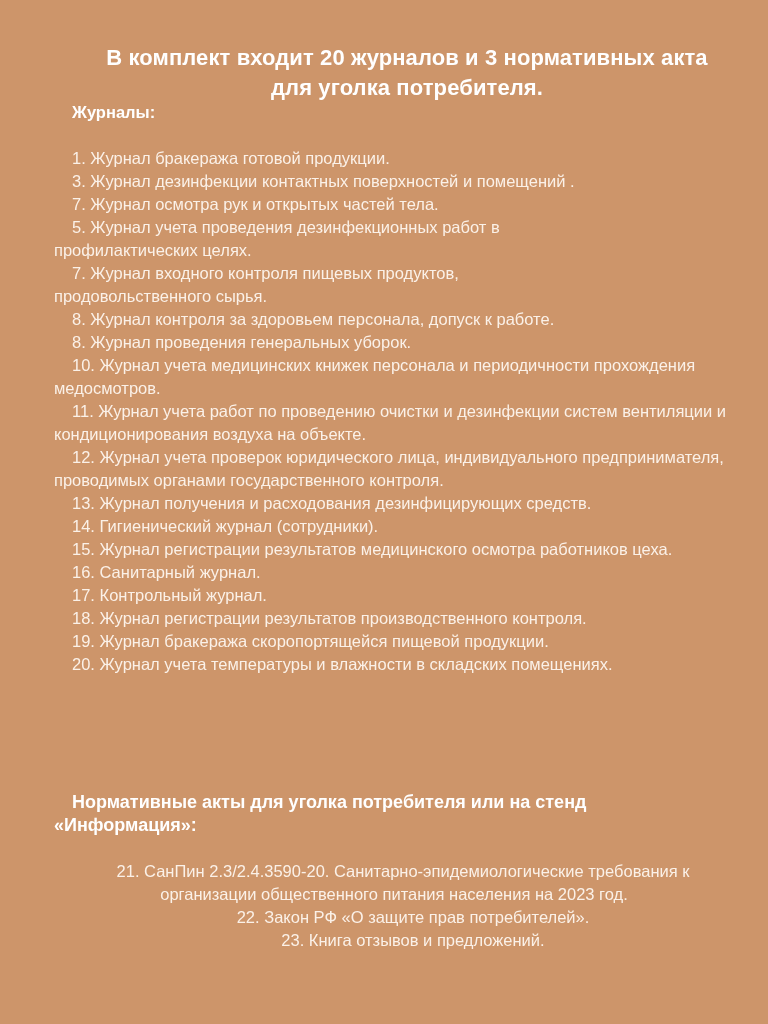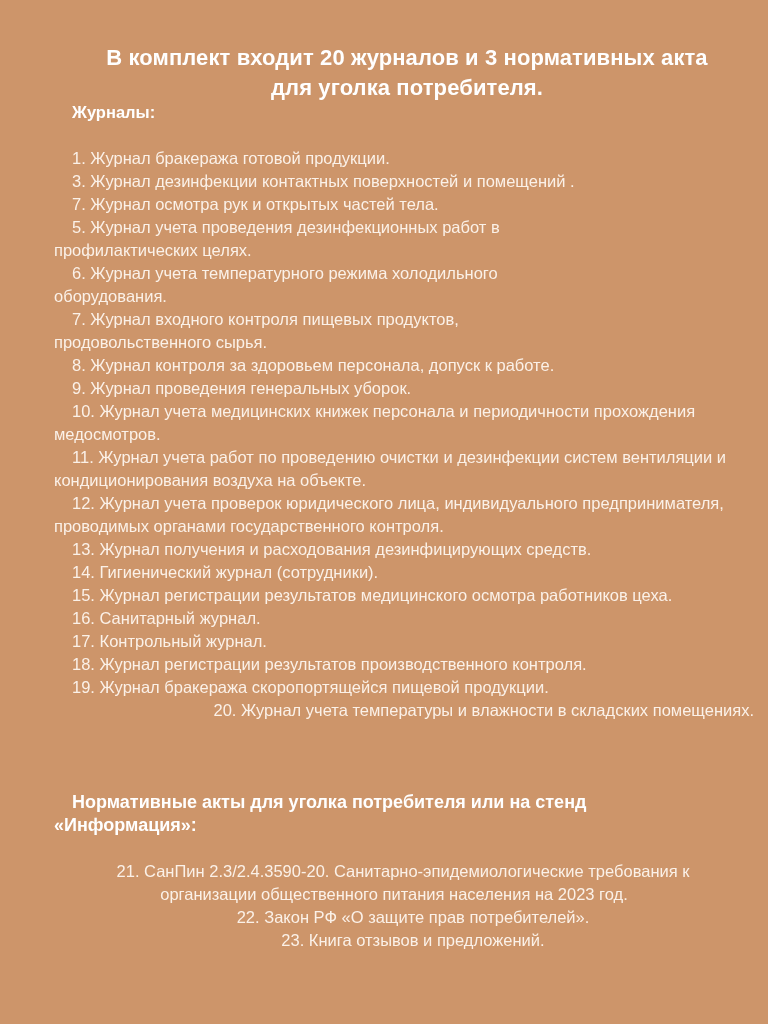--- a/index.html
+++ b/index.html
@@ -80,35 +80,34 @@
     <div>для уголка потребителя.</div>
   </div>
 
   <div class="section-label" style="top:101px;">Журналы:</div>
 
   <ul class="list" style="top:147px;">
     <li>1. Журнал бракеража готовой продукции.</li>
     <li>3. Журнал дезинфекции контактных поверхностей и помещений .</li>
     <li>7. Журнал осмотра рук и открытых частей тела.</li>
     <li style="width:560px;">5. Журнал учета проведения дезинфекционных работ в профилактических целях.</li>
-    <li style="width:560px;">6. Журнал учета температурного режима холодильного оборудования.</li>
     <li style="width:520px;">7. Журнал входного контроля пищевых продуктов, продовольственного сырья.</li>
     <li>8. Журнал контроля за здоровьем персонала, допуск к работе.</li>
-    <li>9. Журнал проведения генеральных уборок.</li>
+    <li>8. Журнал проведения генеральных уборок.</li>
     <li style="width:680px;">10. Журнал учета медицинских книжек персонала и периодичности прохождения медосмотров.</li>
     <li style="width:700px;">11. Журнал учета работ по проведению очистки и дезинфекции систем вентиляции и кондиционирования воздуха на объекте.</li>
     <li style="width:670px;">12. Журнал учета проверок юридического лица, индивидуального предпринимателя, проводимых органами государственного контроля.</li>
     <li>13. Журнал получения и расходования дезинфицирующих средств.</li>
     <li>14. Гигиенический журнал (сотрудники).</li>
     <li style="width:620px;">15. Журнал регистрации результатов медицинского осмотра работников цеха.</li>
     <li>16. Санитарный журнал.</li>
     <li>17. Контрольный журнал.</li>
     <li>18. Журнал регистрации результатов производственного контроля.</li>
     <li>19. Журнал бракеража скоропортящейся пищевой продукции.</li>
-    <li style="white-space:nowrap;text-align:right;">20. Журнал учета температуры и влажности в складских помещениях.</li>
+    <li style="white-space:nowrap;">20. Журнал учета температуры и влажности в складских помещениях.</li>
   </ul>
 
   <div class="norm-label">Нормативные акты для уголка потребителя или на стенд «Информация»:</div>
 
   <ul class="list" style="top:860px;text-align:center;">
     <li style="width:680px;">21. СанПин 2.3/2.4.3590-20. Санитарно-эпидемиологические требования к организации общественного питания населения на 2023 год.</li>
     <li>22. Закон РФ «О защите прав потребителей».</li>
     <li>23. Книга отзывов и предложений.</li>
   </ul>
 

